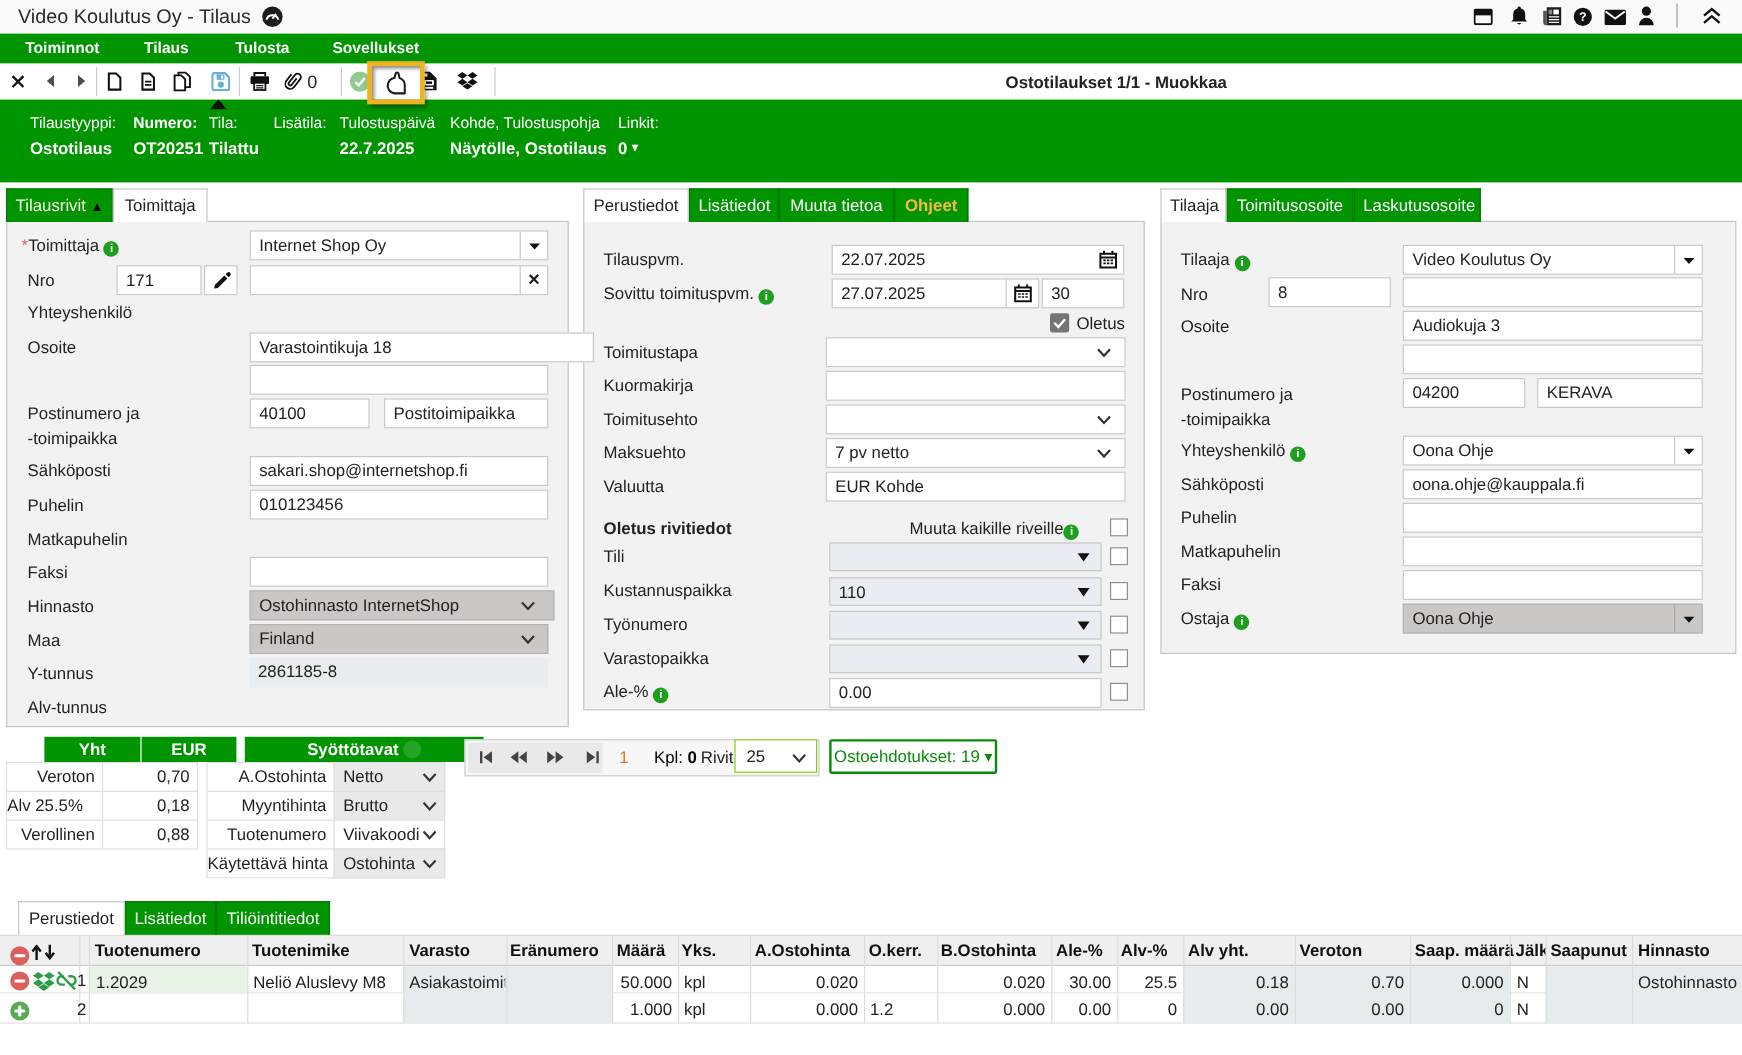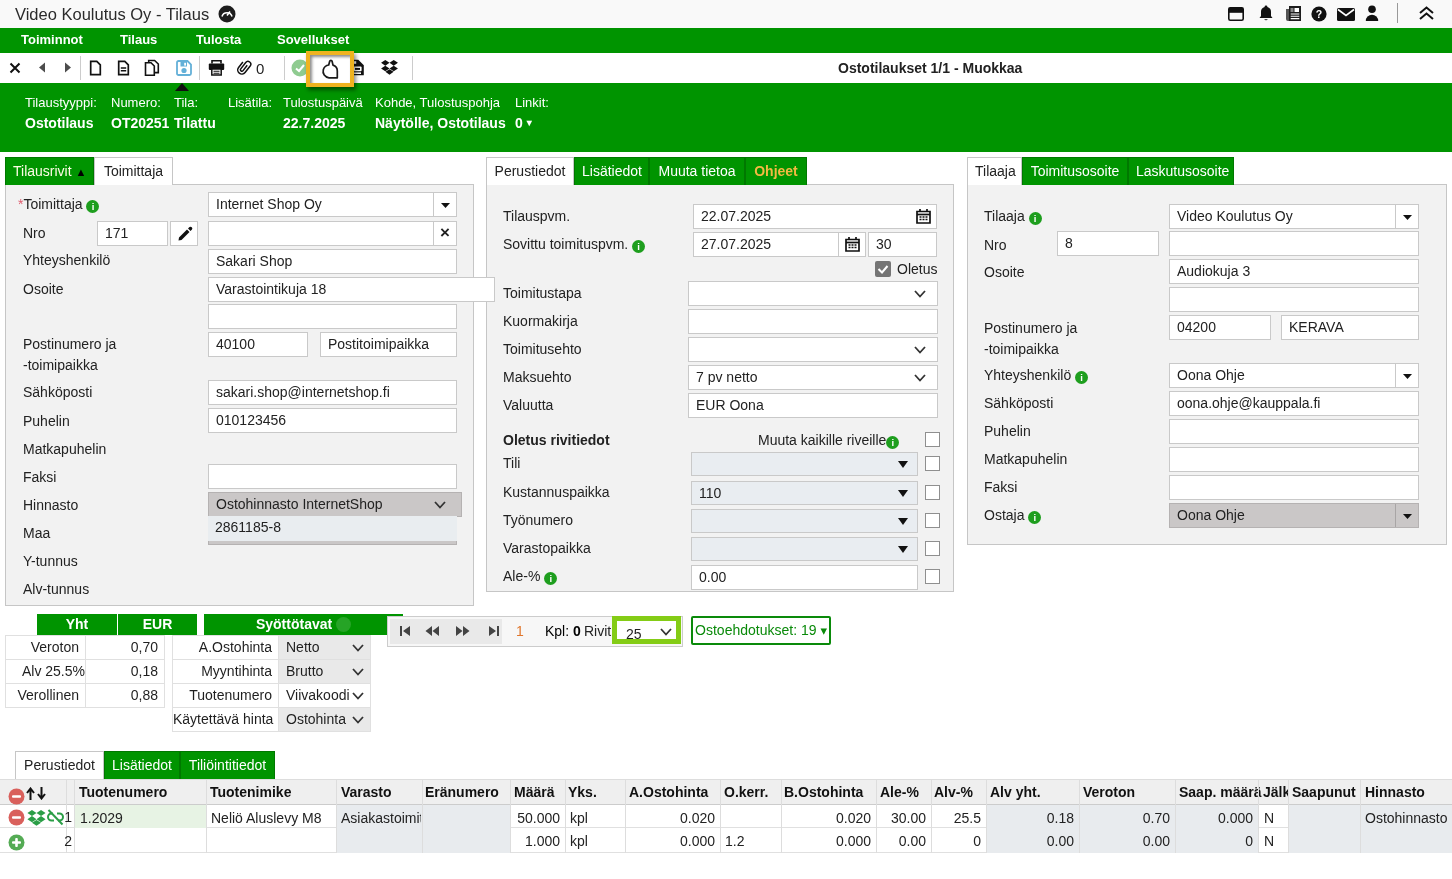--- a/index.html
+++ b/index.html
@@ -56,21 +56,21 @@
   <div class="abs green" id="menubar"></div>
   <div class="menuitem" style="left:21px;">Toiminnot</div>
   <div class="menuitem" style="left:120px;">Tilaus</div>
   <div class="menuitem" style="left:196px;">Tulosta</div>
   <div class="menuitem" style="left:277px;">Sovellukset</div>
   <div class="abs" id="toolbar"></div>
   <div class="abs" id="tooltitle">Ostotilaukset 1/1 - Muokkaa</div>
   <div class="abs green" id="band"></div>
 
   <div class="blabel" style="left:25px;top:95px;">Tilaustyyppi:</div>
-  <div class="blabel" style="left:111px;top:95px;">Numero:</div>
+  <div class="blabel" style="left:111px;top:95px;font-weight:bold;">Numero:</div>
   <div class="blabel" style="left:174px;top:95px;">Tila:</div>
   <div class="blabel" style="left:228px;top:95px;">Lisätila:</div>
   <div class="blabel" style="left:283px;top:95px;">Tulostuspäivä</div>
   <div class="blabel" style="left:375px;top:95px;">Kohde, Tulostuspohja</div>
   <div class="blabel" style="left:515px;top:95px;">Linkit:</div>
   <div class="bvalue" style="left:25px;top:115px;">Ostotilaus</div>
   <div class="bvalue" style="left:111px;top:115px;">OT20251</div>
   <div class="bvalue" style="left:174px;top:115px;">Tilattu</div>
   <div class="bvalue" style="left:283px;top:115px;">22.7.2025</div>
   <div class="bvalue" style="left:375px;top:115px;">Näytölle, Ostotilaus</div>
@@ -113,37 +113,36 @@
       </svg>
     </div>
   <div class="inp" style="left:97px;top:221px;width:71px;height:25px;">171</div>
   <div class="abs" style="left:170px;top:221px;width:28px;height:25px;background:#fff;border:1px solid #c9c9c9;">
       <svg width="26" height="23" viewBox="0 0 26 23">
         <path d="M8 15.5 L16 7.5 L18.5 10 L10.5 18 L7.5 18.5 Z M17 6.5 L19.5 9 L21 7.5 A1.8 1.8 0 0 0 18.5 5 Z" fill="#111"></path>
       </svg>
     </div>
   <div class="inp" style="left:208px;top:221px;width:249px;height:25px;"></div>
   <div class="abs" style="left:433px;top:222px;width:23px;height:23px;border-left:1px solid #c9c9c9;font-size:17px;font-weight:bold;text-align:center;line-height:22px;">×</div>
-  <div class="inp" style="left:208px;top:249px;width:249px;height:25px;">Sakari Shop</div>
   <div class="inp" style="left:208px;top:277px;width:287px;height:25px;">Varastointikuja 18</div>
   <div class="inp" style="left:208px;top:304px;width:249px;height:25px;"></div>
   <div class="inp" style="left:208px;top:332px;width:100px;height:25px;">40100</div>
   <div class="inp" style="left:320px;top:332px;width:137px;height:25px;">Postitoimipaikka</div>
   <div class="inp" style="left:208px;top:380px;width:249px;height:25px;">sakari.shop@internetshop.fi</div>
   <div class="inp" style="left:208px;top:408px;width:249px;height:25px;">010123456</div>
   <div class="inp" style="left:208px;top:464px;width:249px;height:25px;"></div>
   <div class="inp sel-gray" style="left:208px;top:492px;width:254px;height:25px;">Ostohinnasto InternetShop</div>
   <svg class="chev" style="left:434px;top:499px;" viewBox="0 0 12 12">
       <path d="M1 3 L6 8.5 L11 3" stroke="#333" stroke-width="1.8" fill="none"></path>
     </svg>
   <div class="inp sel-gray" style="left:208px;top:520px;width:249px;height:25px;">Finland</div>
   <svg class="chev" style="left:434px;top:527px;" viewBox="0 0 12 12">
       <path d="M1 3 L6 8.5 L11 3" stroke="#333" stroke-width="1.8" fill="none"></path>
     </svg>
-  <div class="inp ro" style="left:208px;top:516px;width:249px;height:25px;">2861185-8</div>
+  <div class="inp ro" style="left:208px;top:548px;width:249px;height:25px;">2861185-8</div>
 
   <div class="lbl" style="left:503px;top:208px;">Tilauspvm.</div>
   <div class="lbl" style="left:503px;top:236px;">Sovittu toimituspvm. <span class="info">i</span></div>
   <div class="lbl" style="left:503px;top:285px;">Toimitustapa</div>
   <div class="lbl" style="left:503px;top:313px;">Kuormakirja</div>
   <div class="lbl" style="left:503px;top:341px;">Toimitusehto</div>
   <div class="lbl" style="left:503px;top:369px;">Maksuehto</div>
   <div class="lbl" style="left:503px;top:397px;">Valuutta</div>
   <div class="lbl" style="left:503px;top:432px;font-weight:bold;">Oletus rivitiedot</div>
   <div class="lbl" style="left:503px;top:455px;">Tili</div>
@@ -180,21 +179,21 @@
     </svg>
   <div class="inp" style="left:688px;top:309px;width:250px;height:25px;"></div>
   <div class="inp" style="left:688px;top:337px;width:250px;height:25px;"></div>
   <svg class="chev" style="left:914px;top:344px;" viewBox="0 0 12 12">
       <path d="M1 3 L6 8.5 L11 3" stroke="#333" stroke-width="1.8" fill="none"></path>
     </svg>
   <div class="inp" style="left:688px;top:365px;width:250px;height:25px;">7 pv netto</div>
   <svg class="chev" style="left:914px;top:372px;" viewBox="0 0 12 12">
       <path d="M1 3 L6 8.5 L11 3" stroke="#333" stroke-width="1.8" fill="none"></path>
     </svg>
-  <div class="inp" style="left:688px;top:393px;width:250px;height:25px;">EUR Oona</div>
+  <div class="inp" style="left:688px;top:393px;width:250px;height:25px;">EUR Kohde</div>
   <div class="lbl" style="left:758px;top:432px;">Muuta kaikille riveille<span class="info">i</span></div>
   <div class="chk" style="left:925px;top:432px;"></div>
   <div class="inp sel-mid" style="left:691px;top:452px;width:227px;height:24px;"></div>
   <div class="abs tri" style="left:898px;top:461px;"></div>
   <div class="chk" style="left:925px;top:456px;"></div>
   <div class="inp sel-mid" style="left:691px;top:481px;width:227px;height:24px;">110</div>
   <div class="abs tri" style="left:898px;top:490px;"></div>
   <div class="chk" style="left:925px;top:485px;"></div>
   <div class="inp sel-mid" style="left:691px;top:509px;width:227px;height:24px;"></div>
   <div class="abs tri" style="left:898px;top:518px;"></div>
@@ -243,21 +242,21 @@
   <div class="abs" style="left:1395px;top:504px;width:23px;height:23px;border-left:1px solid #a8a5a5;">
       <svg width="23" height="23">
         <path d="M7 10 L16 10 L11.5 15 Z" fill="#111"></path>
       </svg>
     </div>
 
   <div class="sumhdr" style="left:5px;top:614px;width:80px;height:21px;">Yht</div>
   <div class="sumhdr" style="left:86px;top:614px;width:79px;height:21px;">EUR</div>
   <div class="sumcell" style="left:5px;top:635px;width:81px;height:25px;text-align:right;padding-right:6px;">Veroton</div>
   <div class="sumcell" style="left:85px;top:635px;width:80px;height:25px;text-align:right;padding-right:6px;">0,70</div>
-  <div class="sumcell" style="left:5px;top:659px;width:81px;height:25px;text-align:right;padding-right:0;">Alv 25.5%</div>
+  <div class="sumcell" style="left:5px;top:659px;width:81px;height:25px;text-align:right;padding-right:16px;">Alv 25.5%</div>
   <div class="sumcell" style="left:85px;top:659px;width:80px;height:25px;text-align:right;padding-right:6px;">0,18</div>
   <div class="sumcell" style="left:5px;top:683px;width:81px;height:25px;text-align:right;padding-right:6px;">Verollinen</div>
   <div class="sumcell" style="left:85px;top:683px;width:80px;height:25px;text-align:right;padding-right:6px;">0,88</div>
 
   <div class="sumhdr" style="left:172px;top:614px;width:199px;height:21px;">Syöttötavat <span style="display:inline-block;width:15px;height:15px;border-radius:50%;background:#26a426;vertical-align:-3px;"></span></div>
   <div class="sumcell" style="left:172px;top:635px;width:107px;height:25px;text-align:right;padding-right:6px;">A.Ostohinta</div>
   <div class="sumcell" style="left:278px;top:635px;width:93px;height:25px;background:#e9e9e9;padding-left:7px;">Netto</div>
   <svg class="chev" style="left:352px;top:642px;" viewBox="0 0 12 12">
       <path d="M1 3 L6 8.5 L11 3" stroke="#333" stroke-width="1.8" fill="none"></path>
     </svg>
@@ -287,21 +286,21 @@
     </svg>
   <svg class="abs" style="left:455px;top:624px;" width="16" height="14" viewBox="0 0 16 14">
       <path d="M1 2 L1 12 L7.5 7 Z M8 2 L8 12 L14.5 7 Z" fill="#444"></path>
     </svg>
   <svg class="abs" style="left:487px;top:624px;" width="14" height="14" viewBox="0 0 14 14">
       <path d="M10 2 L12 2 L12 12 L10 12 Z M2 2 L2 12 L9 7 Z" fill="#444"></path>
     </svg>
   <div class="abs" style="left:516px;top:623px;font-size:14px;color:#e0762c;">1</div>
   <div class="abs" style="left:545px;top:623px;font-size:14px;color:#000000;">Kpl: <b>0</b></div>
   <div class="abs" style="left:584px;top:623px;font-size:14px;color:#222;">Rivit</div>
-  <div class="abs" style="left:612px;top:616px;width:69px;height:28px;background:#fff;border:5px solid #84cc16;font-size:14px;line-height:26px;padding-left:9px;">25</div>
+  <div class="abs" style="left:612px;top:616px;width:69px;height:28px;background:#fff;border:1px solid #84cc16;font-size:14px;line-height:26px;padding-left:9px;">25</div>
   <svg class="chev" style="left:660px;top:626px;" viewBox="0 0 12 12">
       <path d="M1 3 L6 8.5 L11 3" stroke="#333" stroke-width="1.8" fill="none"></path>
     </svg>
   <div class="abs" style="left:691px;top:616px;width:140px;height:29px;background:#fff;border:2px solid #0a8a0a;border-radius:2px;color:#0a8a0a;font-size:14px;line-height:25px;text-align:center;white-space:nowrap;">Ostoehdotukset: 19 <span style="font-size:13px;vertical-align:0px;">▾</span></div>
 
   <div class="tab on" style="left:15px;top:751px;width:89px;background:#fff;">Perustiedot</div>
   <div class="tab off" style="left:104px;top:751px;width:76px;">Lisätiedot</div>
   <div class="tab off" style="left:180px;top:751px;width:95px;">Tiliöintitiedot</div>
 
   <div class="abs" style="left:0px;top:779px;width:1452px;height:26px;background:#efefef;border-top:1px solid #ddd;border-bottom:1px solid #ccc;"></div>

